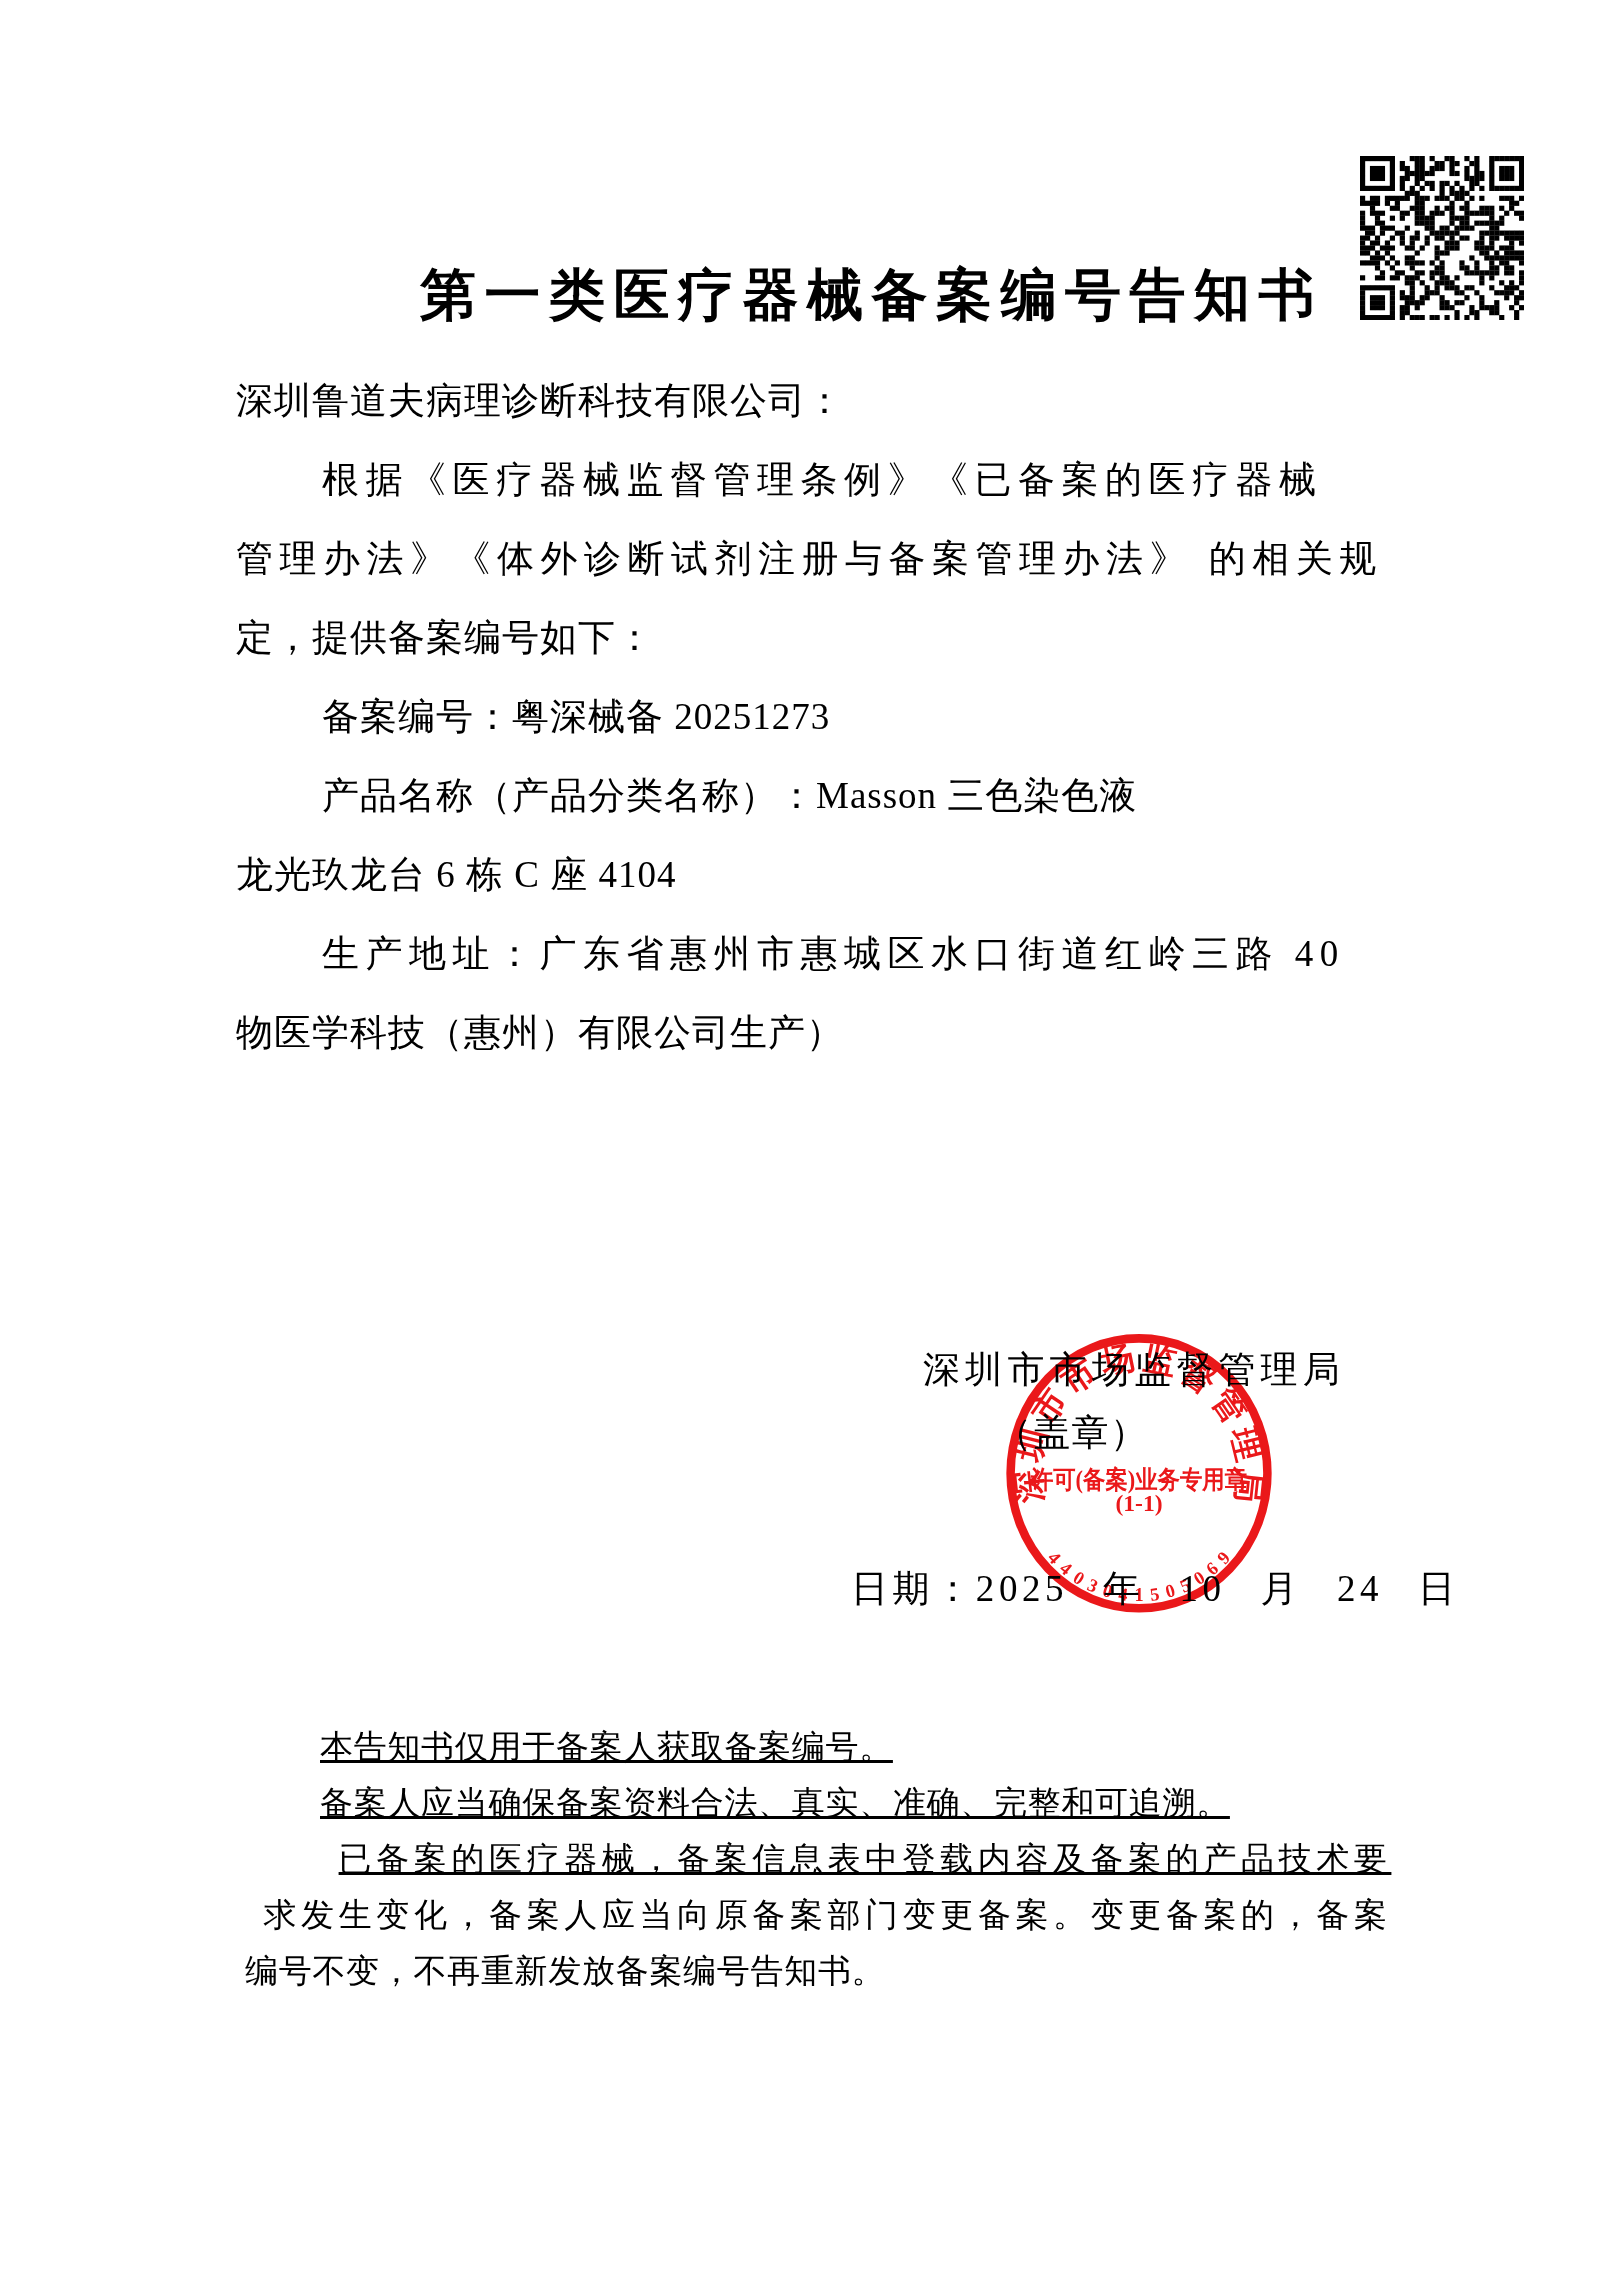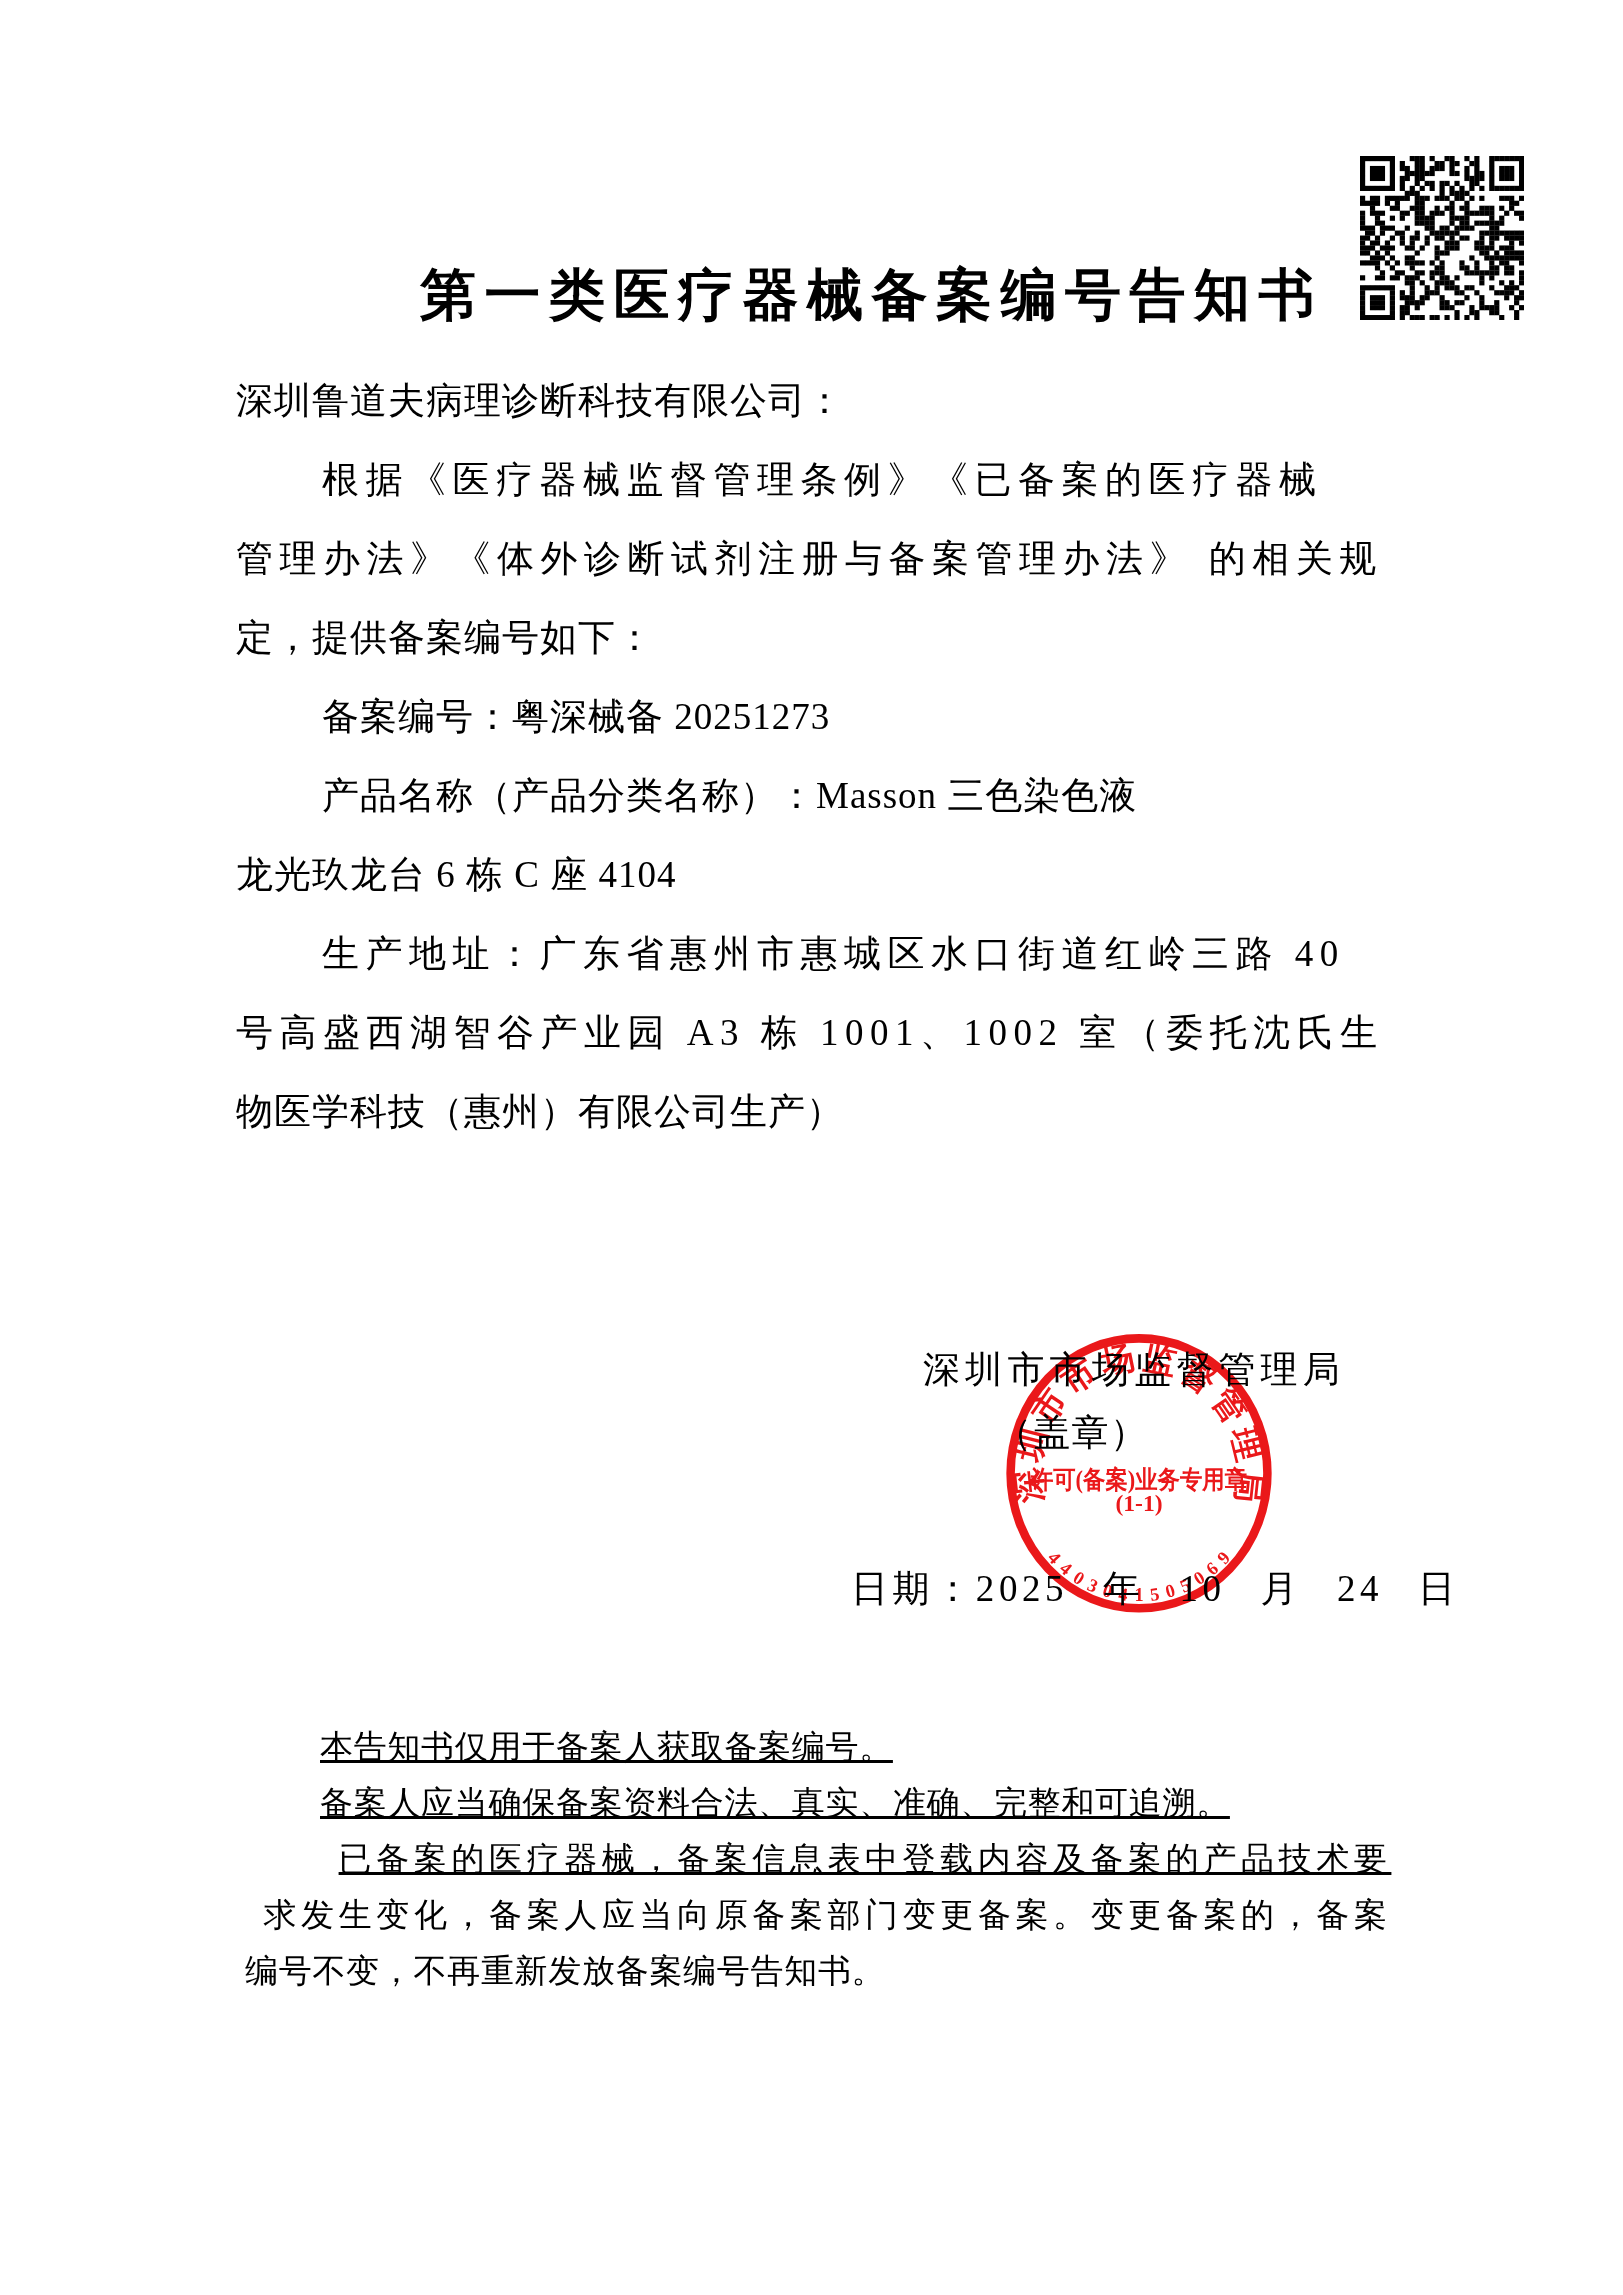--- a/index.html
+++ b/index.html
@@ -618,21 +618,20 @@
 
   <div class="body-text">
     <div class="bline">深圳鲁道夫病理诊断科技有限公司：</div>
     <div class="bline indent stretch">根据《医疗器械监督管理条例》《已备案的医疗器械</div>
     <div class="bline stretch">管理办法》《体外诊断试剂注册与备案管理办法》 的相关规</div>
     <div class="bline">定，提供备案编号如下：</div>
     <div class="bline indent">备案编号：粤深械备 20251273</div>
     <div class="bline indent">产品名称（产品分类名称）：Masson 三色染色液</div>
     <div class="bline">龙光玖龙台 6 栋 C 座 4104</div>
     <div class="bline indent stretch">生产地址：广东省惠州市惠城区水口街道红岭三路 40</div>
-    <div class="bline stretch">号高盛西湖智谷产业园 A3 栋 1001、1002 室（委托沈氏生</div>
     <div class="bline">物医学科技（惠州）有限公司生产）</div>
   </div>
 
   <div class="sig-authority">深圳市市场监督管理局</div>
   <div class="sig-stamp-note">（盖章）</div>
   <div class="sig-date">日期：2025 年 10 月 24 日</div>
 
   <svg class="seal" viewBox="0 0 464 464" xmlns="http://www.w3.org/2000/svg">
     <defs>
       <path id="seal-top-arc" d="M 91 291 A 152 160 0 1 1 373 291" fill="none"></path>

